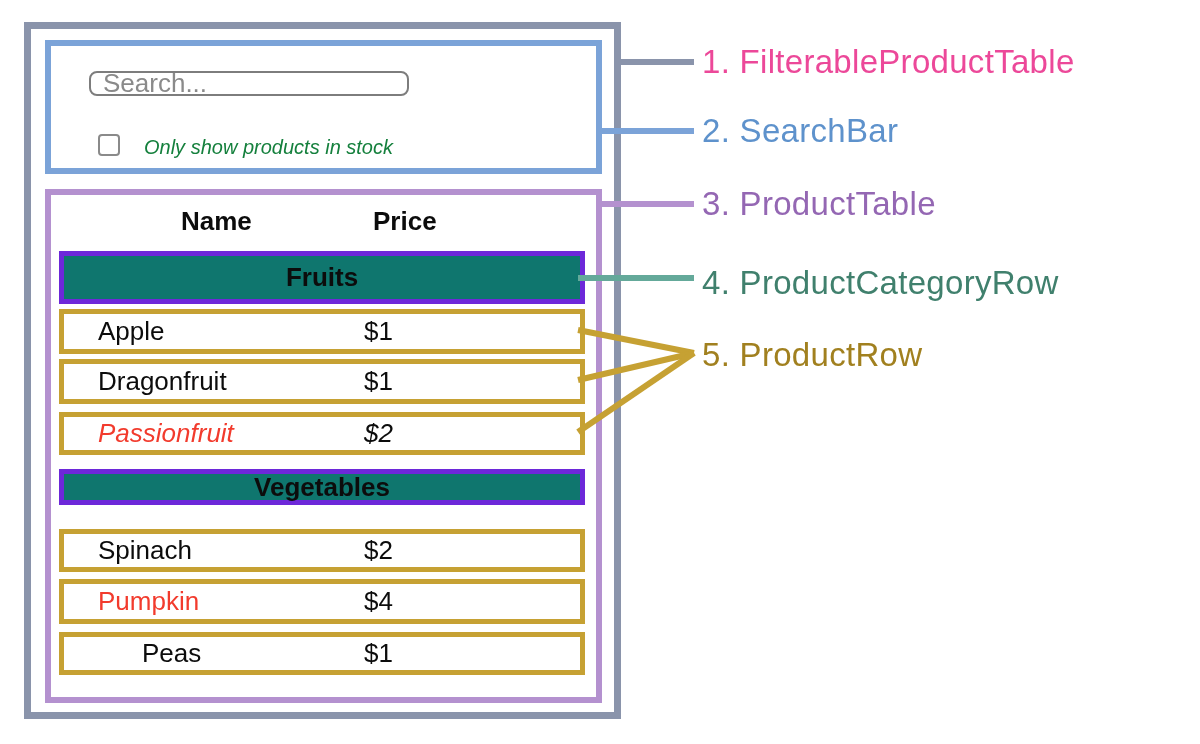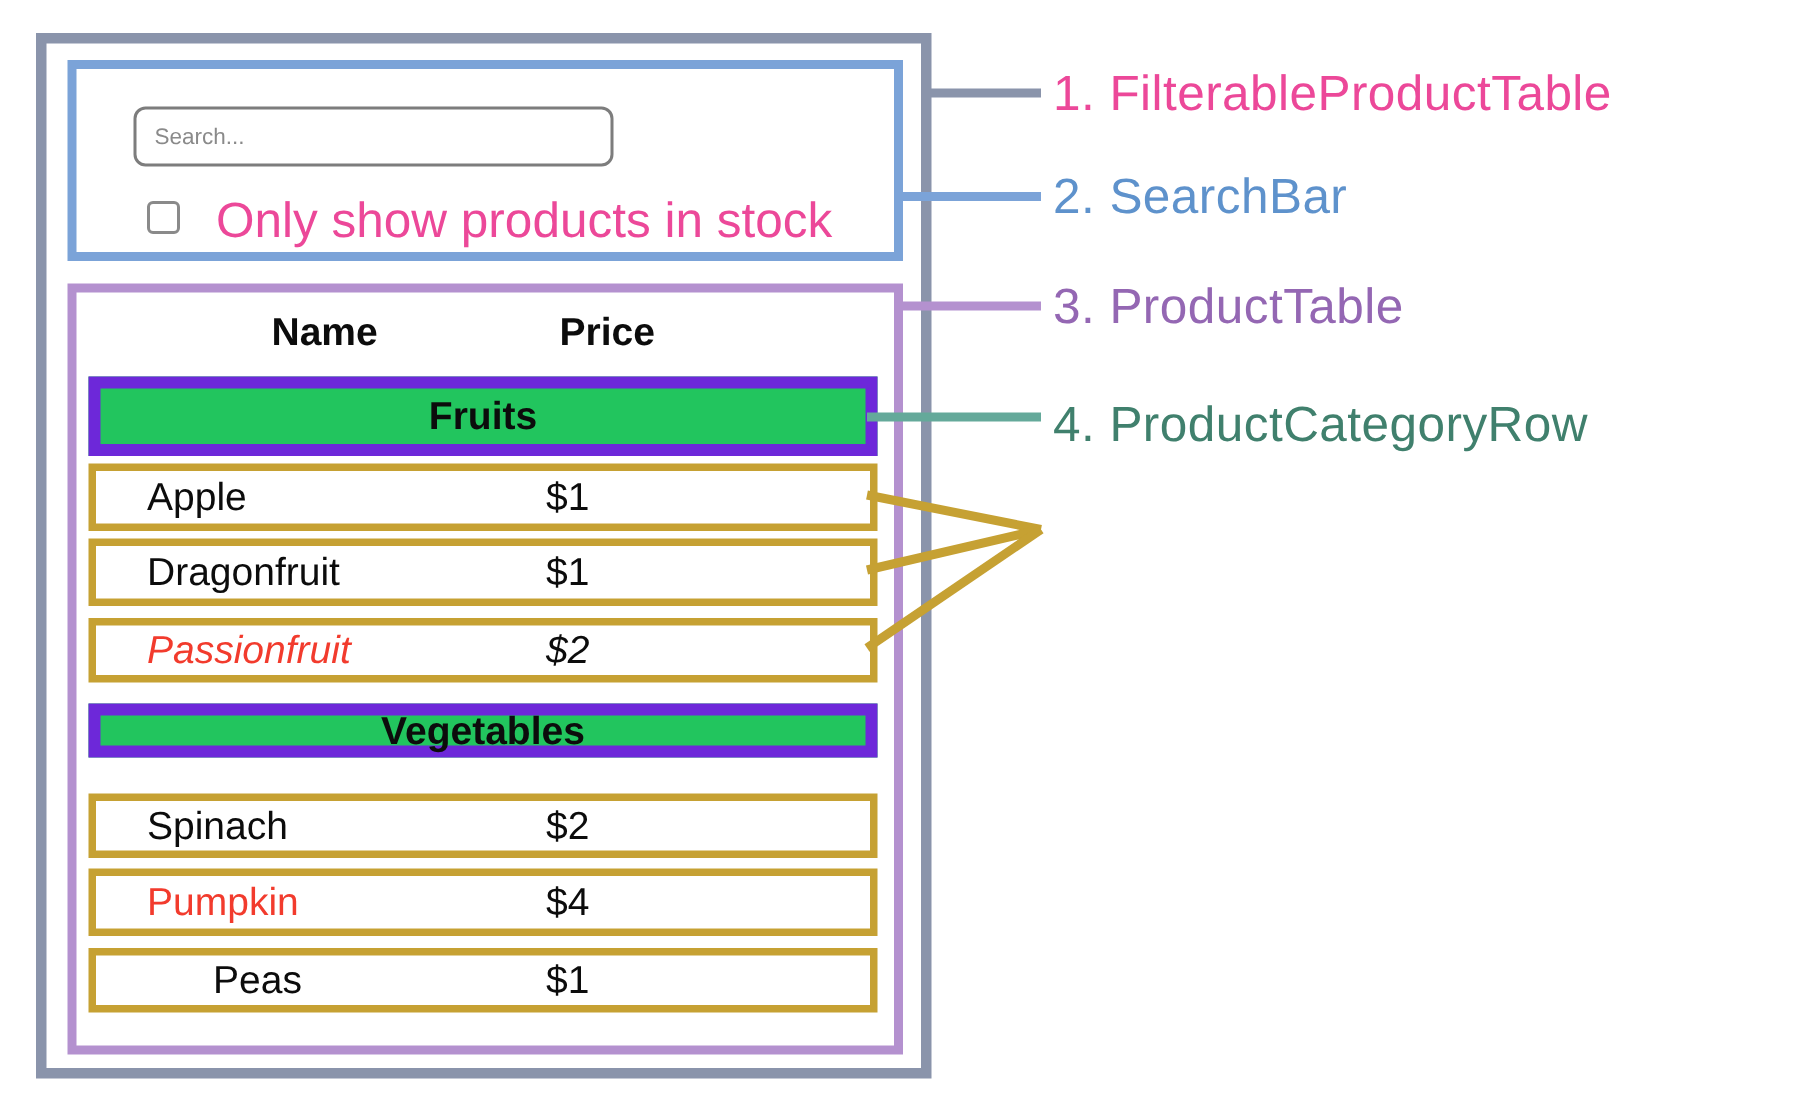--- a/index.html
+++ b/index.html
@@ -12,44 +12,44 @@
   .stage { position: relative; width: 1200px; height: 744px; background: #fff; overflow: hidden; }
 
   
   .box { position: absolute; background: #fff; }
   .outer-box   { left: 24px;  top: 22px;  width: 597px; height: 697px; border: 7px solid #8a94ab; }
   .search-box  { left: 44px;  top: 39px;  width: 557px; height: 134px; border: 6px solid #7ba3d8; }
   .table-box   { left: 44px;  top: 188px; width: 557px; height: 514px; border: 6px solid #b491cf; }
 
   
   .search-input {
-    position: absolute; left: 38px; top: 25px; width: 320px; height: 40px;
+    position: absolute; left: 38px; top: 25px; width: 320px; height: 25px;
     border: 2px solid #7d7d7d; border-radius: 8px;
     font-family: "Liberation Sans", sans-serif;
-    font-size: 15px; color: #555; padding: 0 12px; outline: none; background: #fff;
+    font-size: 26px; color: #555; padding: 0 12px; outline: none; background: #fff;
   }
   .search-input::placeholder { color: #8a8a8a; opacity: 1; }
   .checkbox {
     position: absolute; left: 47px; top: 88px; width: 22px; height: 22px;
     border: 2px solid #8a8a8a; border-radius: 4px; background: #fff; cursor: pointer;
   }
   .checkbox-label {
     position: absolute; left: 93px; top: 87px; height: 28px; line-height: 28px;
-    font-size: 33px; color: #ec4899; white-space: nowrap;
+    font-size: 20px; color: #15803d; white-space: nowrap; font-style: italic;
   }
 
   
   .col-header { position: absolute; top: 11px; height: 30px; line-height: 30px;
     font-weight: bold; font-size: 26px; text-align: left; color: #0c0c0c; }
   .col-header.name  { left: 130px; width: 90px; }
   .col-header.price { left: 322px; width: 90px; }
 
   .category-row {
-    position: absolute; left: 8px; width: 526px; background: #22c55e;
-    border: 8px solid #6d28d9; display: flex; align-items: center; justify-content: center;
+    position: absolute; left: 8px; width: 526px; background: #0f766e;
+    border: 5px solid #6d28d9; display: flex; align-items: center; justify-content: center;
     font-weight: bold; font-size: 26px; color: #0c0c0c;
   }
   .cat-fruits     { top: 56px;  height: 53px; }
   .cat-vegetables { top: 274px; height: 36px; }
 
   .product-row {
     position: absolute; left: 8px; width: 526px; background: #fff;
     border: 5px solid #c6a133; display: flex; align-items: center;
     font-size: 26px; color: #0c0c0c;
   }
@@ -133,14 +133,15 @@
     <line x1="578" y1="278" x2="694" y2="278" stroke="#64a99a" stroke-width="6"></line>
     <line x1="578" y1="330" x2="694" y2="353" stroke="#c6a133" stroke-width="6"></line>
     <line x1="578" y1="380" x2="694" y2="353" stroke="#c6a133" stroke-width="6"></line>
     <line x1="578" y1="432" x2="694" y2="353" stroke="#c6a133" stroke-width="6"></line>
   </svg>
 
   <div class="legend-item lg-1">1. FilterableProductTable</div>
   <div class="legend-item lg-2">2. SearchBar</div>
   <div class="legend-item lg-3">3. ProductTable</div>
   <div class="legend-item lg-4">4. ProductCategoryRow</div>
+  <div class="legend-item lg-5">5. ProductRow</div>
 
 </div>
 
 </body></html>

